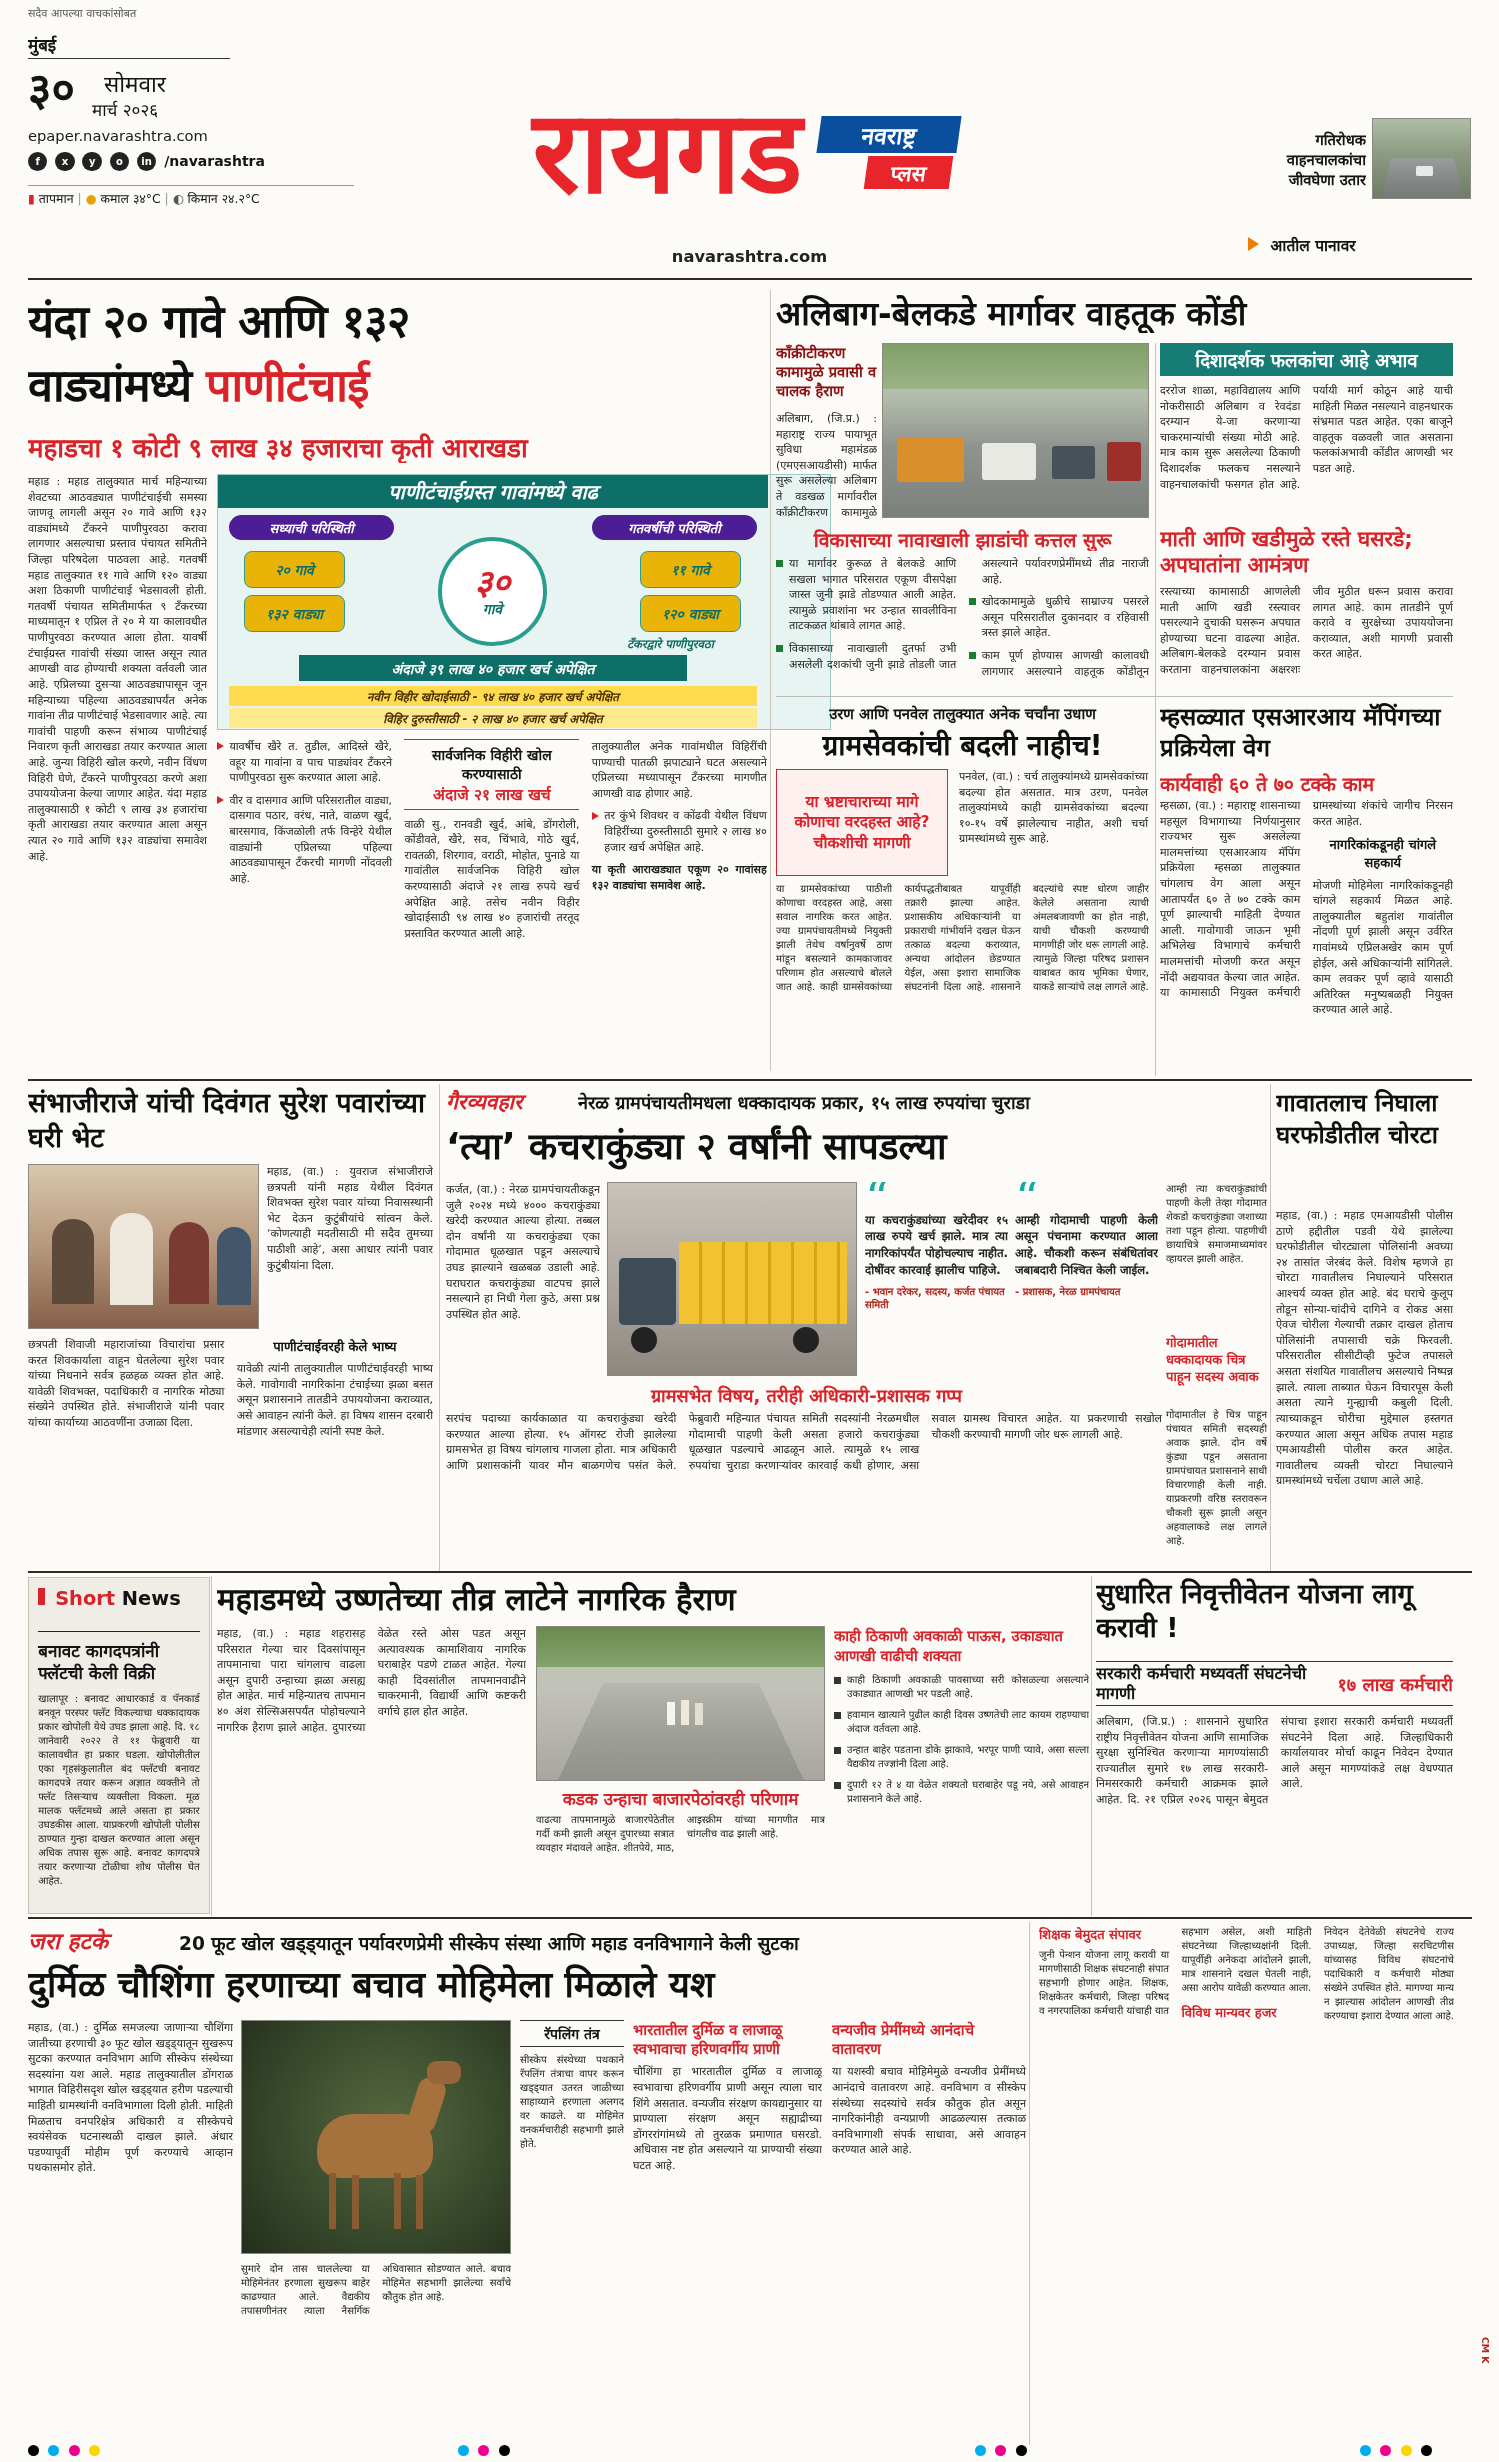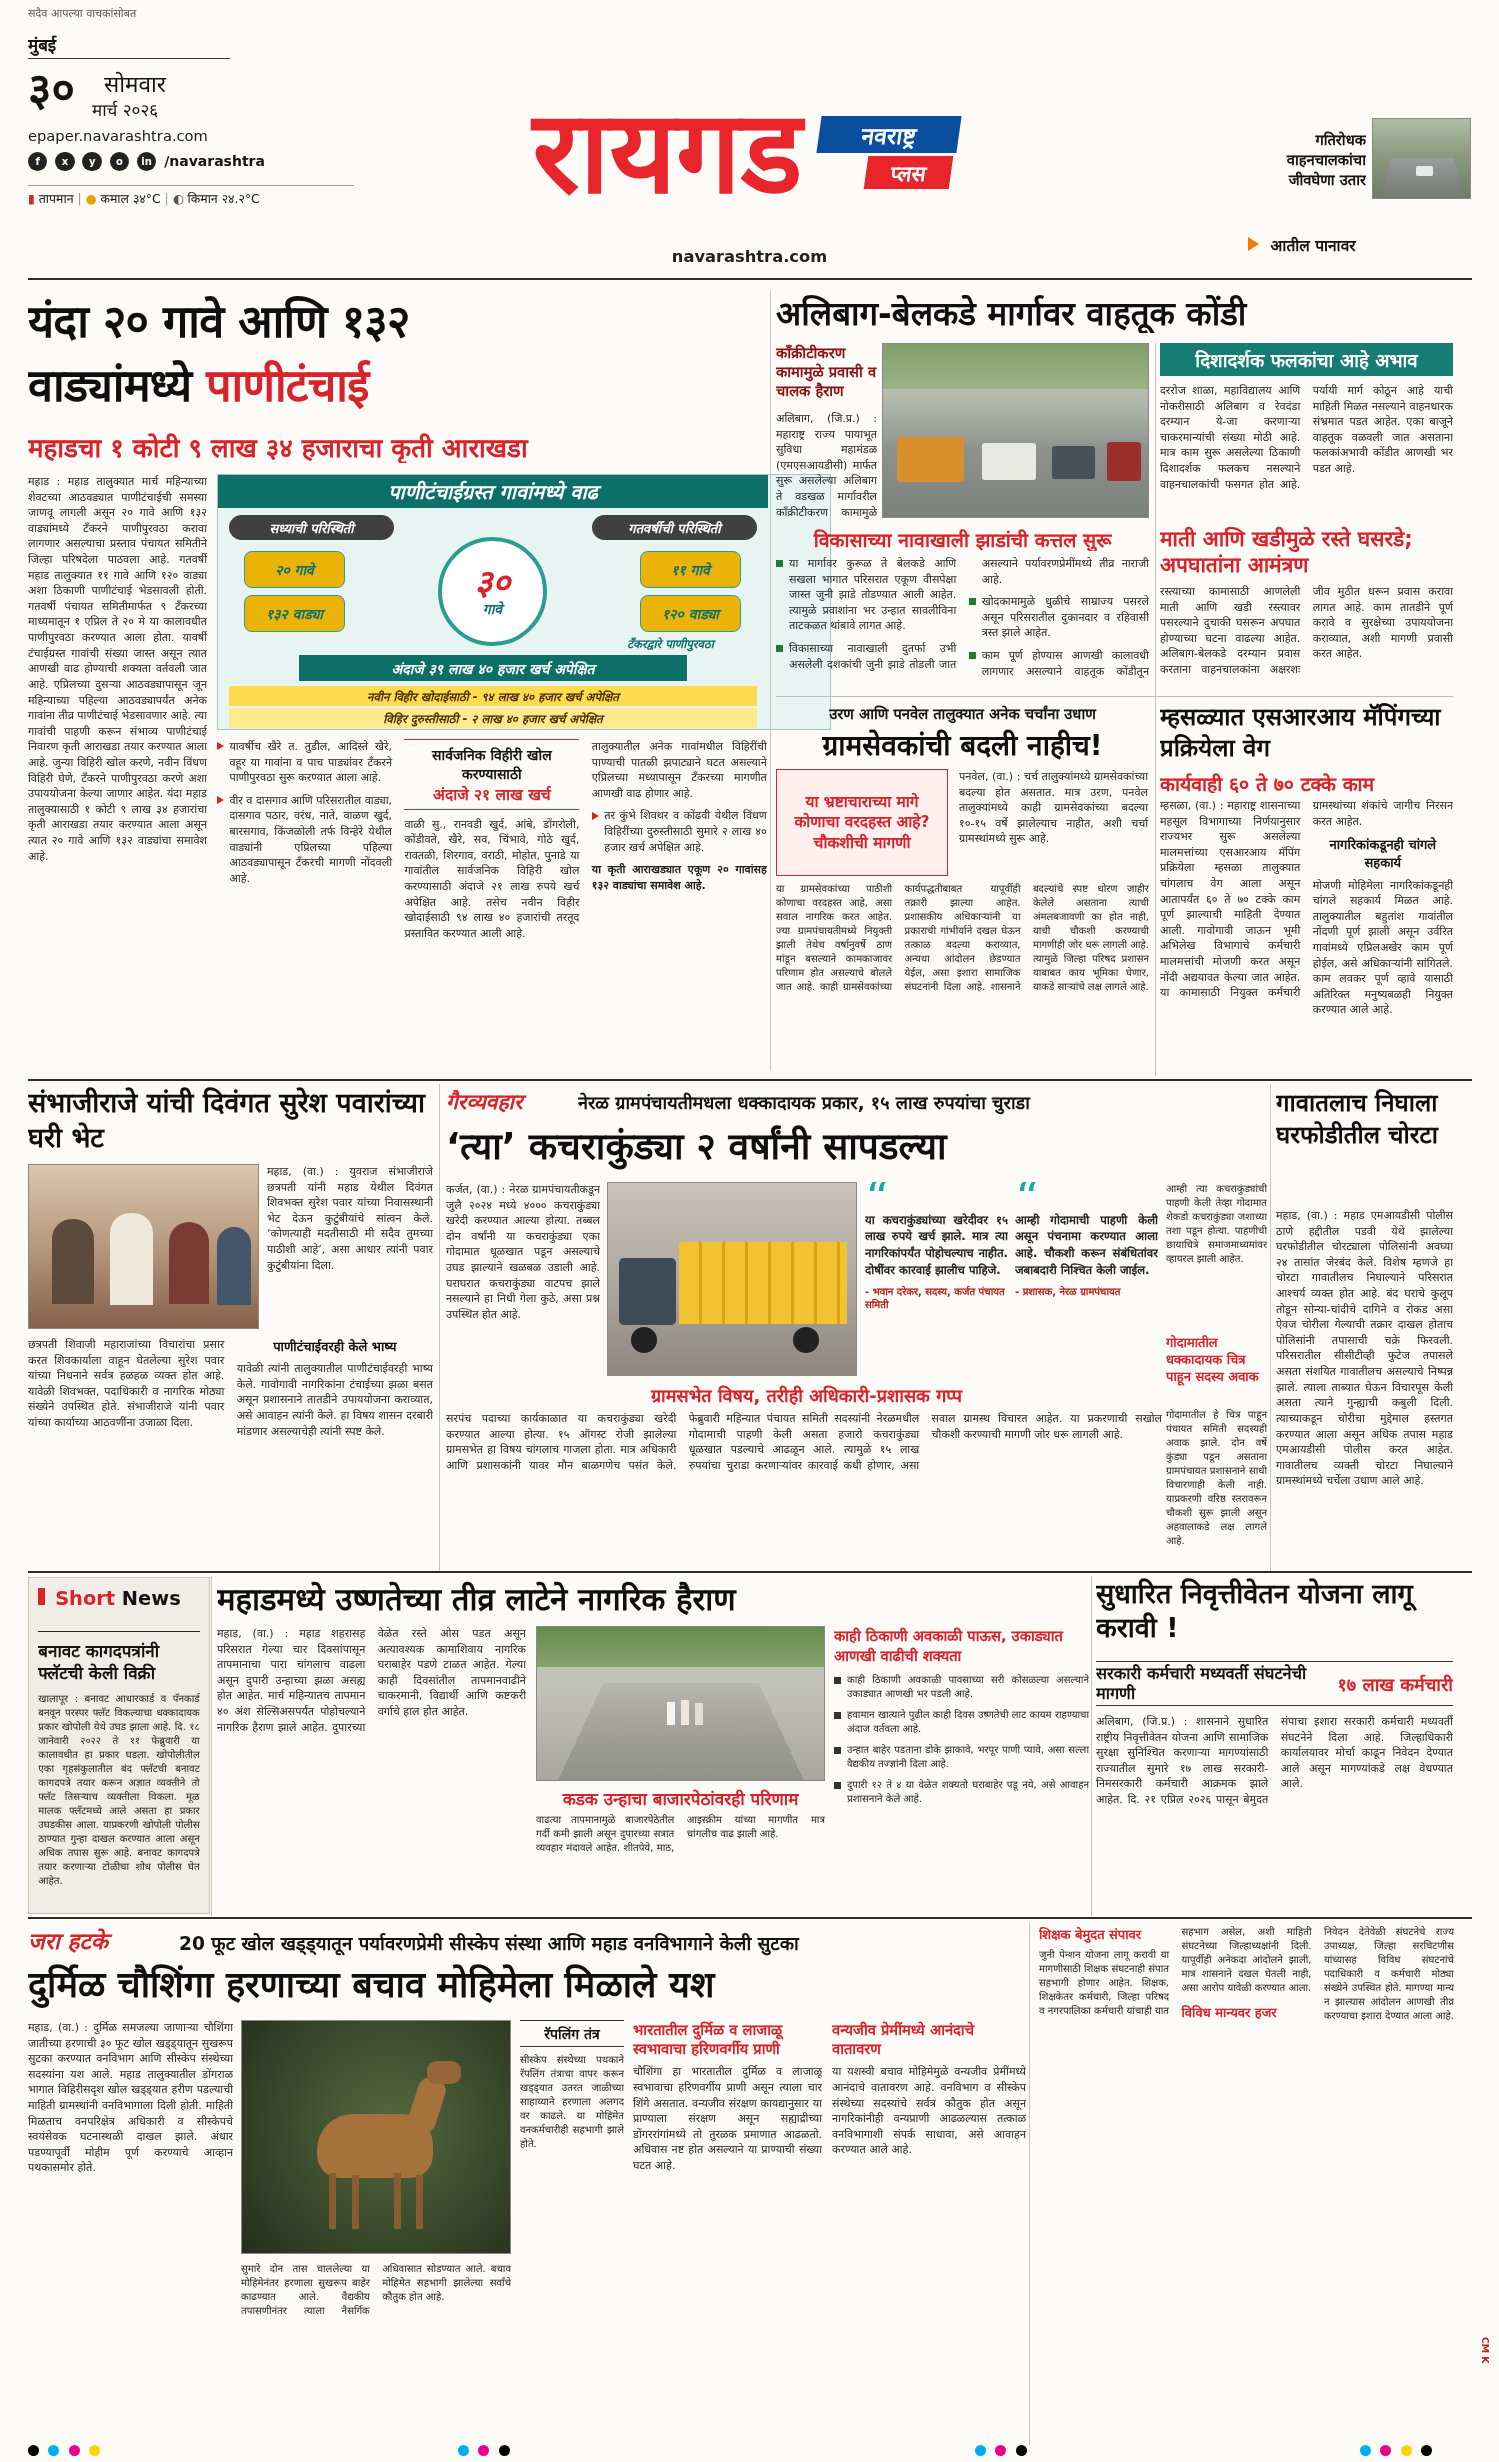--- a/index.html
+++ b/index.html
@@ -16,21 +16,21 @@
   .ctr{text-align:center;}
   .kick{font-weight:bold;color:#8c1113;}
   .vr{position:absolute;width:0.8px;background:#c9c4b9;}
   .hrule{position:absolute;background:#2e2b27;}
   .blt{position:relative;padding-left:13px;margin-bottom:7px;}
   .blt::before{content:"";position:absolute;left:0;top:3.9px;width:7px;height:7px;background:#1c7c34;}
   .blt.dark::before{background:#333;}
   .tri{position:relative;padding-left:12.4px;margin-bottom:7px;}
   .tri::before{content:"";position:absolute;left:0;top:3.1px;border-left:7.8px solid #d9232a;
                border-top:4.7px solid transparent;border-bottom:4.7px solid transparent;}
-  .pill{background:#404040;color:#fff;font-weight:bold;border-radius:12.4px;
+  .pill{background:#4c1d95;color:#fff;font-weight:bold;border-radius:12.4px;
         display:flex;align-items:center;justify-content:center;font-size:13px;}
   .chip{background:#eab308;border:1.6px solid #2a9d8f;border-radius:7.8px;color:#0e6f68;
         font-weight:bold;display:flex;align-items:center;justify-content:center;font-size:14px;}
   .soc{width:19.4px;height:19.4px;border-radius:50%;background:#222;color:#fff;font-size:10px;
        display:inline-flex;align-items:center;justify-content:center;margin-right:3.9px;font-weight:bold;}
   .qmark{font-family:"DejaVu Serif","Liberation Serif",serif;font-size:47px;color:#18a9a0;line-height:.7;height:29.5px;}
   .qtext{font-size:11.6px;font-weight:bold;line-height:1.45;text-align:justify;color:#222;}
   .qattr{font-size:10px;color:#b3261e;font-weight:bold;margin-top:6.2px;line-height:1.3;}
   .subbold{font-weight:bold;text-align:center;font-size:13px;margin:6.2px 0;color:#111;}
   .photo{position:absolute;overflow:hidden;border:0.8px solid #8a8a82;}
@@ -308,21 +308,21 @@
     <div style="position:absolute;left:174px;top:154px;width:7px;height:54px;background:#8a5c32;"></div>
   </div>
   <div class="abs bts c2" style="left:241px;top:2262px;width:270px;height:183px;">सुमारे दोन तास चाललेल्या या मोहिमेनंतर हरणाला सुखरूप बाहेर काढण्यात आले. वैद्यकीय तपासणीनंतर त्याला नैसर्गिक अधिवासात सोडण्यात आले. बचाव मोहिमेत सहभागी झालेल्या सर्वांचे कौतुक होत आहे.</div>
 
   <div class="abs" style="left:520px;top:2020px;width:104px;height:425px;">
     <div class="ctr" style="font-size:14px;font-weight:bold;border-top:1.6px solid #333;border-bottom:1.6px solid #333;padding:3.1px 0;margin-bottom:6.2px;">रॅपलिंग तंत्र</div>
     <div class="bts">सीस्केप संस्थेच्या पथकाने रॅपलिंग तंत्राचा वापर करून खड्ड्यात उतरत जाळीच्या साहाय्याने हरणाला अलगद वर काढले. या मोहिमेत वनकर्मचारीही सहभागी झाले होते.</div>
   </div>
   <div class="abs" style="left:633px;top:2020px;width:189px;height:425px;">
     <div class="red" style="font-size:14.7px;font-weight:bold;line-height:1.3;margin-bottom:6.2px;">भारतातील दुर्मिळ व लाजाळू स्वभावाचा हरिणवर्गीय प्राणी</div>
-    <div class="bt">चौशिंगा हा भारतातील दुर्मिळ व लाजाळू स्वभावाचा हरिणवर्गीय प्राणी असून त्याला चार शिंगे असतात. वन्यजीव संरक्षण कायद्यानुसार या प्राण्याला संरक्षण असून सह्याद्रीच्या डोंगररांगांमध्ये तो तुरळक प्रमाणात आढळतो. अधिवास नष्ट होत असल्याने या प्राण्याची संख्या घटत आहे.</div>
+    <div class="bt">चौशिंगा हा भारतातील दुर्मिळ व लाजाळू स्वभावाचा हरिणवर्गीय प्राणी असून त्याला चार शिंगे असतात. वन्यजीव संरक्षण कायद्यानुसार या प्राण्याला संरक्षण असून सह्याद्रीच्या डोंगररांगांमध्ये तो तुरळक प्रमाणात घसरडो. अधिवास नष्ट होत असल्याने या प्राण्याची संख्या घटत आहे.</div>
   </div>
   <div class="abs" style="left:832px;top:2020px;width:194px;height:425px;">
     <div class="red" style="font-size:14.7px;font-weight:bold;line-height:1.3;margin-bottom:6.2px;">वन्यजीव प्रेमींमध्ये आनंदाचे वातावरण</div>
     <div class="bt">या यशस्वी बचाव मोहिमेमुळे वन्यजीव प्रेमींमध्ये आनंदाचे वातावरण आहे. वनविभाग व सीस्केप संस्थेच्या सदस्यांचे सर्वत्र कौतुक होत असून नागरिकांनीही वन्यप्राणी आढळल्यास तत्काळ वनविभागाशी संपर्क साधावा, असे आवाहन करण्यात आले आहे.</div>
   </div>
 
   <div class="vr" style="left:1029px;top:1922px;height:523px;"></div>
 
   <div class="abs c3" style="left:1039px;top:1925px;width:415px;height:515px;">
     <div class="red" style="font-size:13px;font-weight:bold;margin-bottom:4.7px;">शिक्षक बेमुदत संपावर</div>

